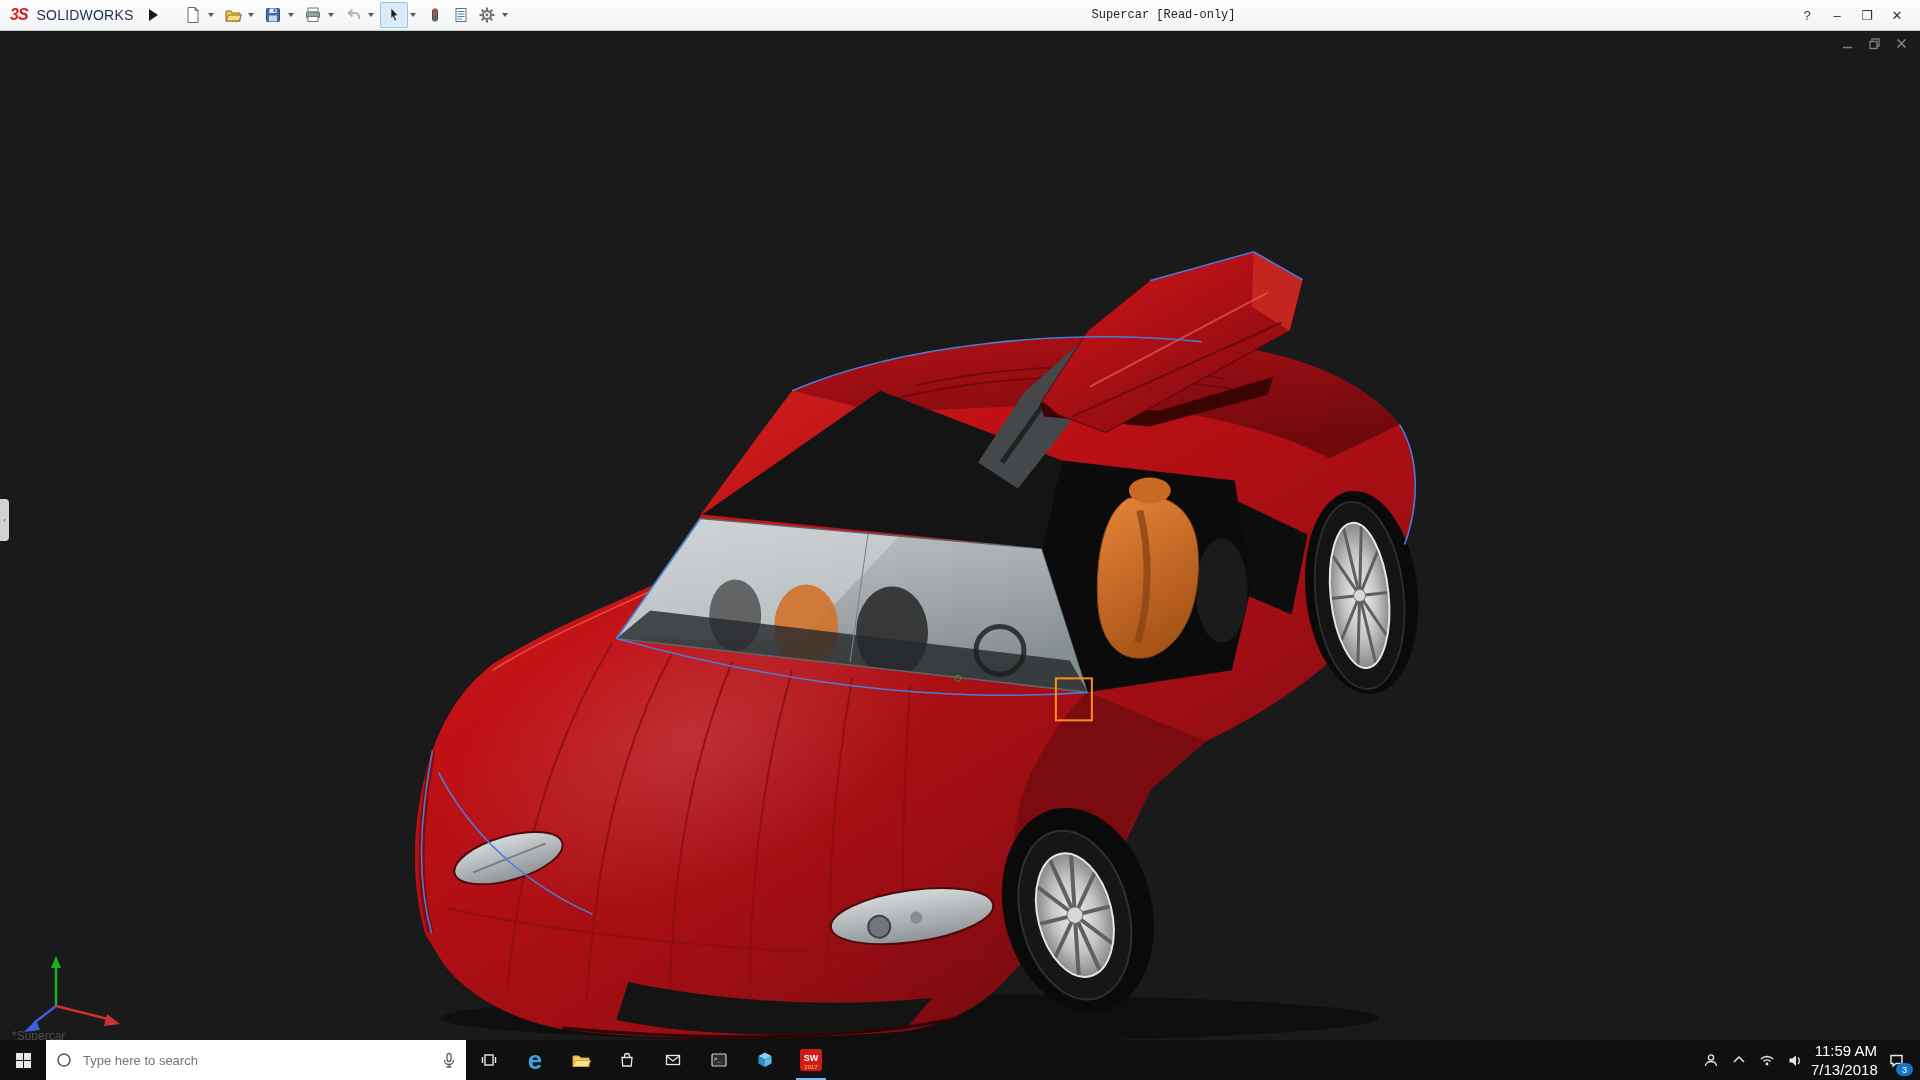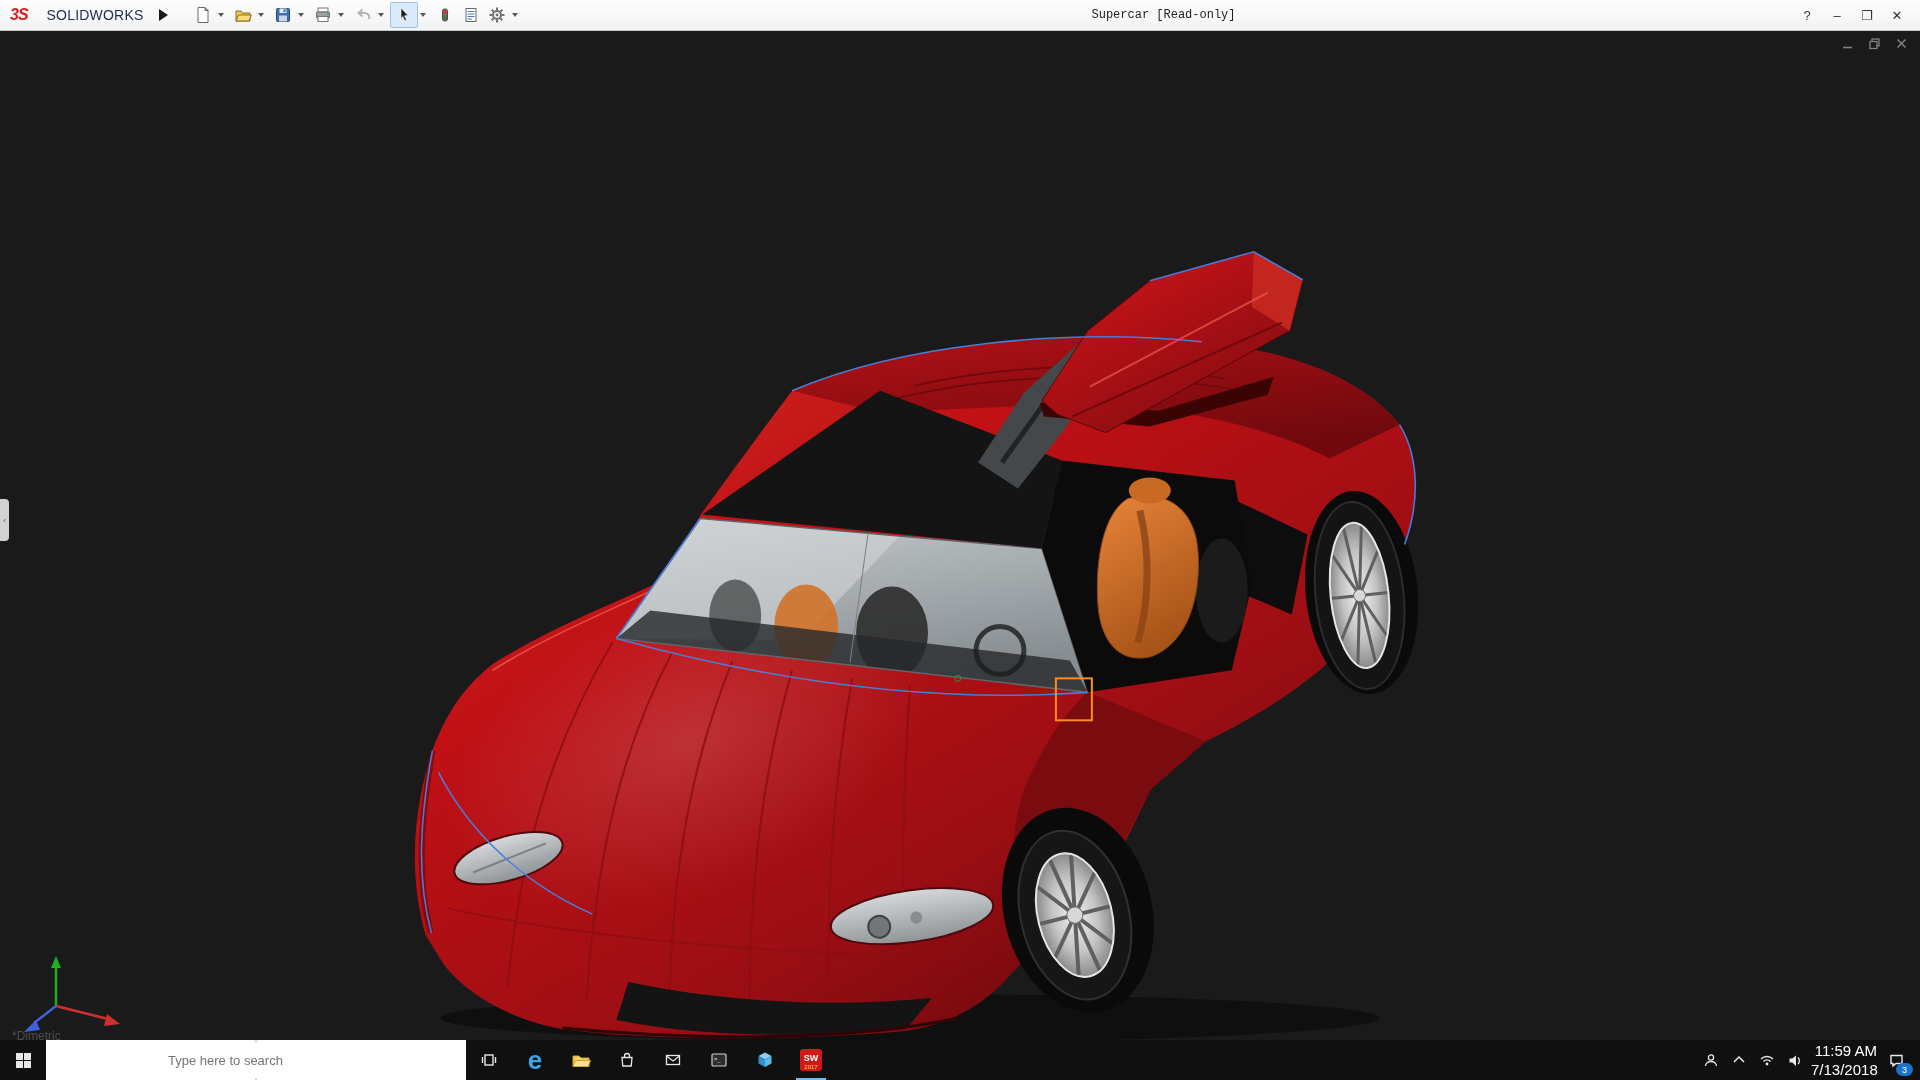--- a/index.html
+++ b/index.html
@@ -2,21 +2,21 @@
 <html><head>
 <meta charset="utf-8">
 <style>
   html,body{margin:0;padding:0;width:1920px;height:1080px;overflow:hidden;background:#000;
     font-family:"Liberation Sans",sans-serif;-webkit-font-smoothing:antialiased;}
   .stage{position:relative;width:1920px;height:1080px;}
 
   
   .menubar{position:absolute;top:0;left:0;right:0;height:30px;background:linear-gradient(#fdfdfd,#f2f3f4);
     border-bottom:1px solid #c9c9c9;display:flex;align-items:center;z-index:5;}
-  .brand{display:flex;align-items:baseline;gap:19px;padding:0 8px 0 10px;}
+  .brand{display:flex;align-items:baseline;gap:9px;padding:0 8px 0 10px;}
   .brand-mark{color:#d81f1f;font-weight:bold;font-style:italic;font-size:16px;letter-spacing:-1px;}
   .brand-text{color:#1d2b4e;font-weight:normal;font-size:14px;letter-spacing:.2px;}
   .flyout{width:0;height:0;border-top:6px solid transparent;border-bottom:6px solid transparent;
     border-left:9px solid #1b1b1b;margin:0 22px 0 8px;cursor:pointer;}
   .qat{display:flex;align-items:center;}
   .tool{width:26px;height:24px;display:flex;align-items:center;justify-content:center;border-radius:2px;}
   .tool.active-tool{background:#dcebfb;border:1px solid #9cc3e5;}
   .caret{width:0;height:0;border-left:3.5px solid transparent;border-right:3.5px solid transparent;
     border-top:4px solid #5a5a5a;margin:0 6px 0 2px;cursor:pointer;}
   .doc-title{position:absolute;left:60.6%;top:50%;transform:translate(-50%,-50%);
@@ -34,21 +34,21 @@
     border-radius:0 4px 4px 0;display:flex;align-items:center;justify-content:center;
     color:#555;font-size:8px;cursor:pointer;}
   .triad{position:absolute;left:14px;bottom:4px;}
   .view-label{position:absolute;left:12px;bottom:-3px;font-size:12px;color:#4d4d4d;}
 
   
   .taskbar{position:absolute;bottom:0;left:0;right:0;height:40px;background:#101010;
     display:flex;align-items:stretch;z-index:5;}
   .tb-btn{width:46px;display:flex;align-items:center;justify-content:center;cursor:pointer;position:relative;}
   .tb-btn.app-open::after{content:"";position:absolute;left:8px;right:8px;bottom:0;height:2px;background:#76b9ed;}
-  .searchbox{width:400px;background:#ffffff;display:flex;align-items:center;gap:9px;padding:0 10px;cursor:text;flex-direction:column;}
+  .searchbox{width:400px;background:#ffffff;display:flex;align-items:center;gap:9px;padding:0 10px;cursor:text;}
   .searchbox input{border:none;outline:none;flex:1;font-size:13px;color:#444;background:transparent;
     font-family:"Liberation Sans",sans-serif;}
   .edge-e{font-size:26px;font-weight:bold;color:#39a7e6;line-height:1;}
   .tray{margin-left:auto;display:flex;align-items:center;}
   .tray-btn{height:40px;display:flex;align-items:center;justify-content:center;width:28px;cursor:pointer;position:relative;}
   .clock{width:66px;color:#fff;font-size:15px;text-align:right;line-height:1.3;cursor:pointer;padding:0 2px;}
   .badge{position:absolute;right:0px;bottom:4px;min-width:13px;height:13px;border-radius:7px;background:#1973c8;
     color:#fff;font-size:9px;display:flex;align-items:center;justify-content:center;padding:0 2px;}
   .show-desktop{width:6px;border-left:1px solid #3a3a3a;cursor:pointer;}
 </style>
@@ -346,21 +346,21 @@
 
     <svg class="triad" width="120" height="90" viewBox="0 0 120 90">
       <line x1="42" y1="60" x2="42" y2="20" stroke="#1fae1f" stroke-width="2.5"></line>
       <polygon points="42,10 37,22 47,22" fill="#1fae1f"></polygon>
       <line x1="42" y1="60" x2="94" y2="73" stroke="#d03030" stroke-width="2.5"></line>
       <polygon points="106,78 93,68 90,80" fill="#d03030"></polygon>
       <line x1="42" y1="60" x2="20" y2="77" stroke="#4060d8" stroke-width="2.5"></line>
       <polygon points="10,86 22,74 26,84" fill="#4060d8"></polygon>
     </svg>
 
-    <div class="view-label">*Dimetric</div>
+    <div class="view-label">*Supercar</div>
   </div>
 
   <div class="taskbar">
     <div class="tb-btn">
       <svg width="17" height="17" viewBox="0 0 17 17">
         <g fill="#e8e8e8">
           <rect x="1" y="1" width="7" height="7"></rect>
             <rect x="9" y="1" width="7" height="7"></rect>
           <rect x="1" y="9" width="7" height="7"></rect>
             <rect x="9" y="9" width="7" height="7"></rect>

